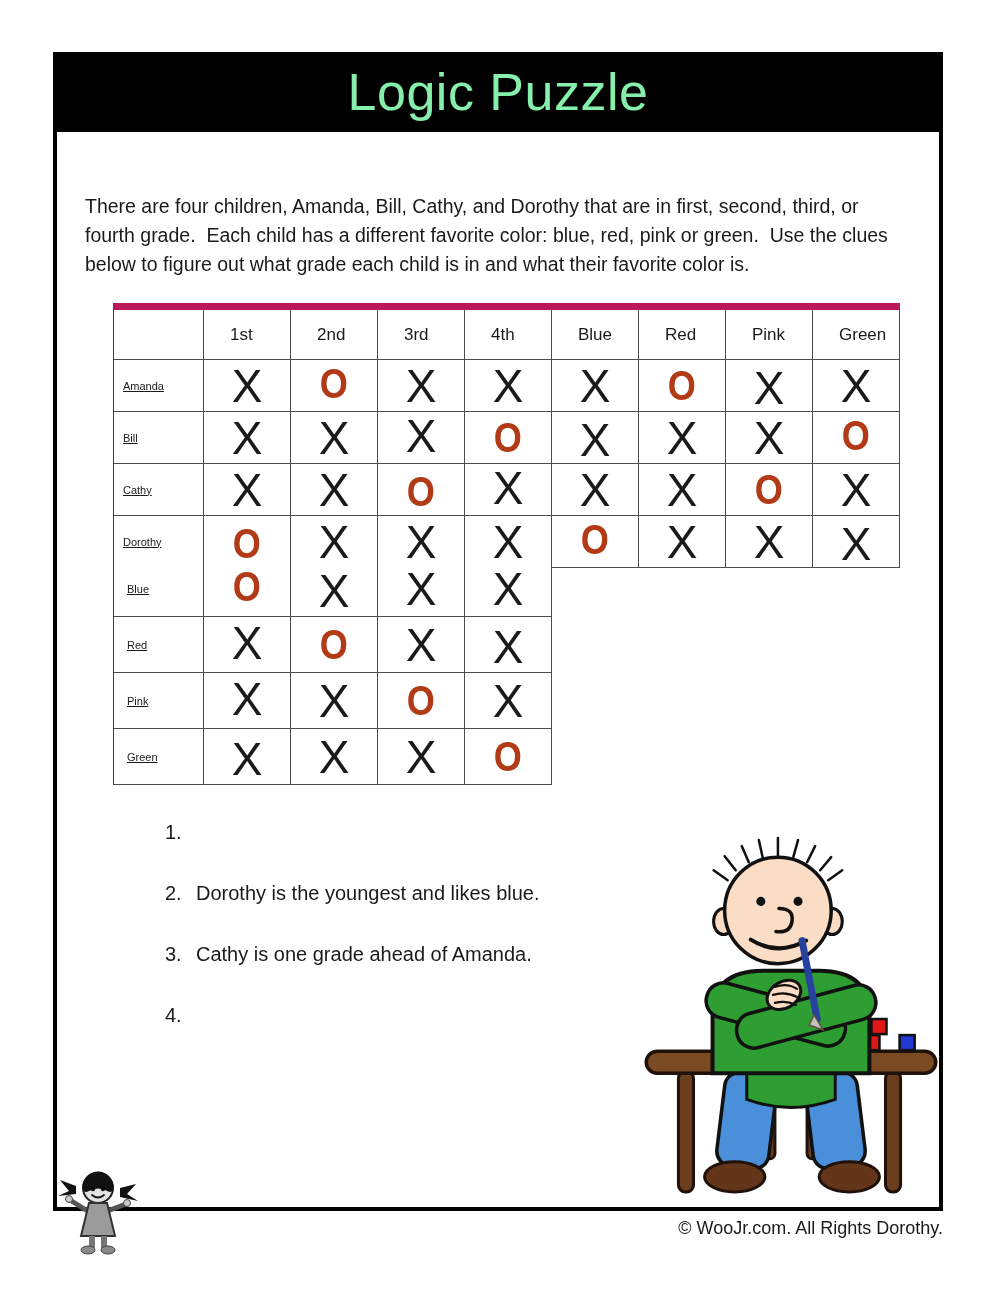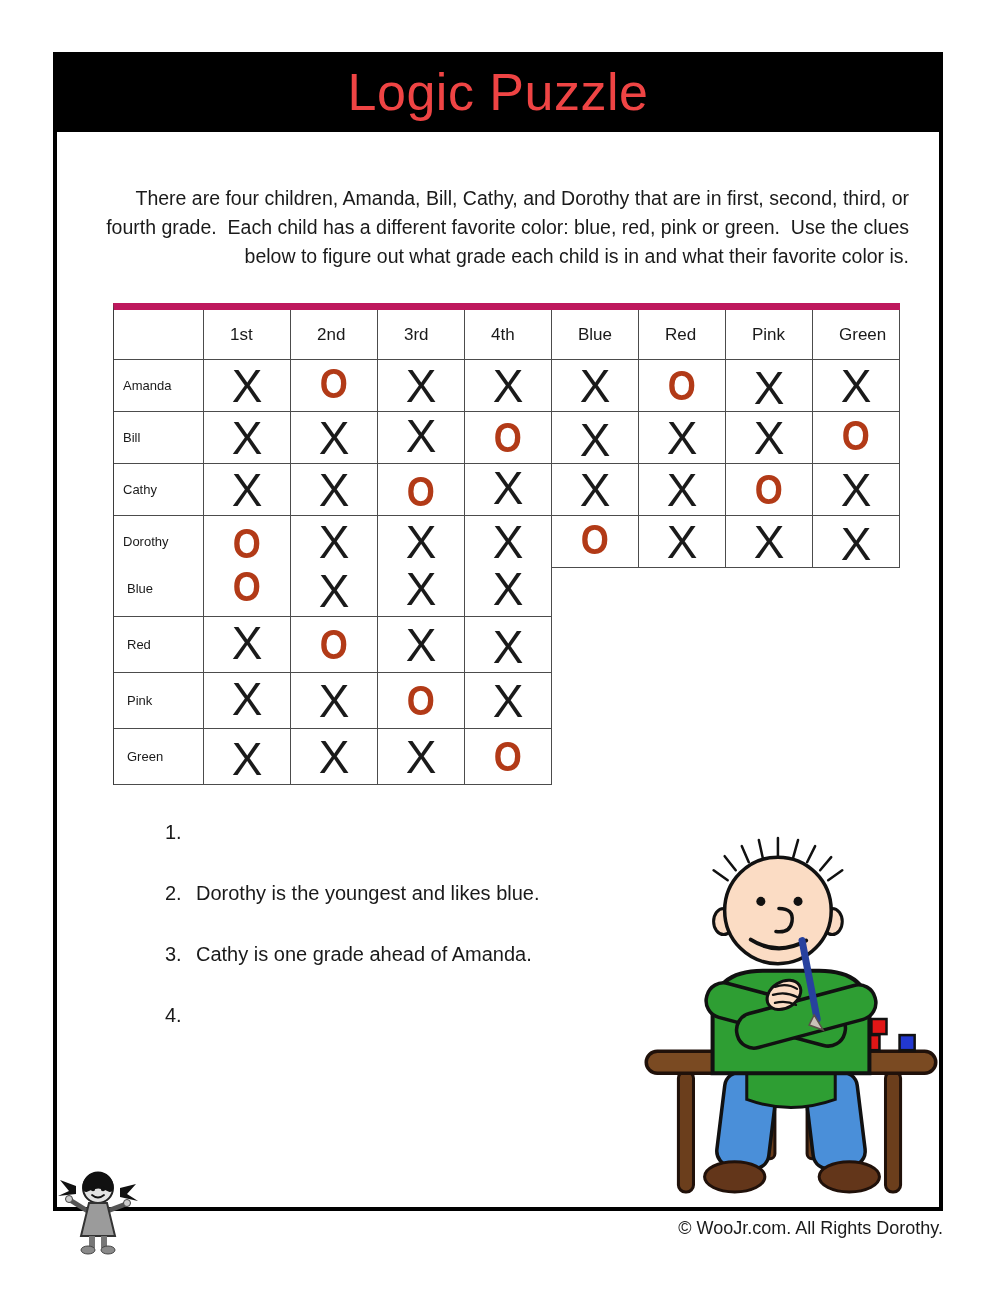--- a/index.html
+++ b/index.html
@@ -7,39 +7,39 @@
        font-family:"Liberation Sans",sans-serif;color:#1a1a1a;}
 
   
   .page-box{position:absolute;left:53px;top:52px;width:890px;height:1159px;
             border:4px solid #000;box-sizing:border-box;background:#fff;}
 
   
   .banner{position:absolute;left:53px;top:52px;width:890px;height:80px;
           background:#000;box-sizing:border-box;display:flex;
           align-items:center;justify-content:center;}
-  .banner h1{margin:0;color:#ef4444;font-size:52px;font-weight:400;letter-spacing:.5px;}
-
-  
-  .intro{position:absolute;left:85px;top:164px;width:824px;
-         font-size:19.5px;line-height:29px;white-space:pre-wrap;text-align:right;}
+  .banner h1{margin:0;color:#86efac;font-size:52px;font-weight:400;letter-spacing:.5px;}
+
+  
+  .intro{position:absolute;left:85px;top:172px;width:824px;
+         font-size:19.5px;line-height:29px;white-space:pre-wrap;}
 
   
   #upper-grid{position:absolute;left:113px;top:303px;display:grid;
               grid-template-columns:90px repeat(8,87px);
               grid-template-rows:50px repeat(4,52px);
               border-top:7px solid #be185d;border-left:1px solid #3d3d3d;background:#fff;}
   #lower-grid{position:absolute;left:113px;top:561px;display:grid;
               grid-template-columns:90px repeat(4,87px);
               grid-template-rows:repeat(4,56px);
               border-left:1px solid #3d3d3d;background:#fff;}
   .g-cell{border-right:1px solid #4c4c4c;border-bottom:1px solid #4c4c4c;
           display:flex;align-items:center;justify-content:center;overflow:hidden;}
   .g-cell.head{justify-content:flex-start;padding-left:26px;font-size:17px;box-sizing:border-box;}
-  .g-cell.rowlab{justify-content:flex-start;padding-left:9px;font-size:13px;box-sizing:border-box;}
+  .g-cell.rowlab{justify-content:flex-start;padding-left:9px;font-size:11px;box-sizing:border-box;text-decoration:underline;}
   #lower-grid .g-cell.rowlab{padding-left:13px;}
   .mark{line-height:1;display:block;}
   .mark.x{font-size:46px;font-weight:400;color:#1a1a1a;}
   .mark.o{font-size:43px;font-weight:700;color:#b23a17;transform:scaleX(.84);}
   
   .g-cell:nth-child(5n+2) .mark{transform:translateY(-2px);}
   .g-cell:nth-child(5n+2) .mark.o{transform:translateY(-2px) scaleX(.84);}
   .g-cell:nth-child(7n+3) .mark{transform:translateY(2px);}
   .g-cell:nth-child(7n+3) .mark.o{transform:translateY(2px) scaleX(.84);}
 

